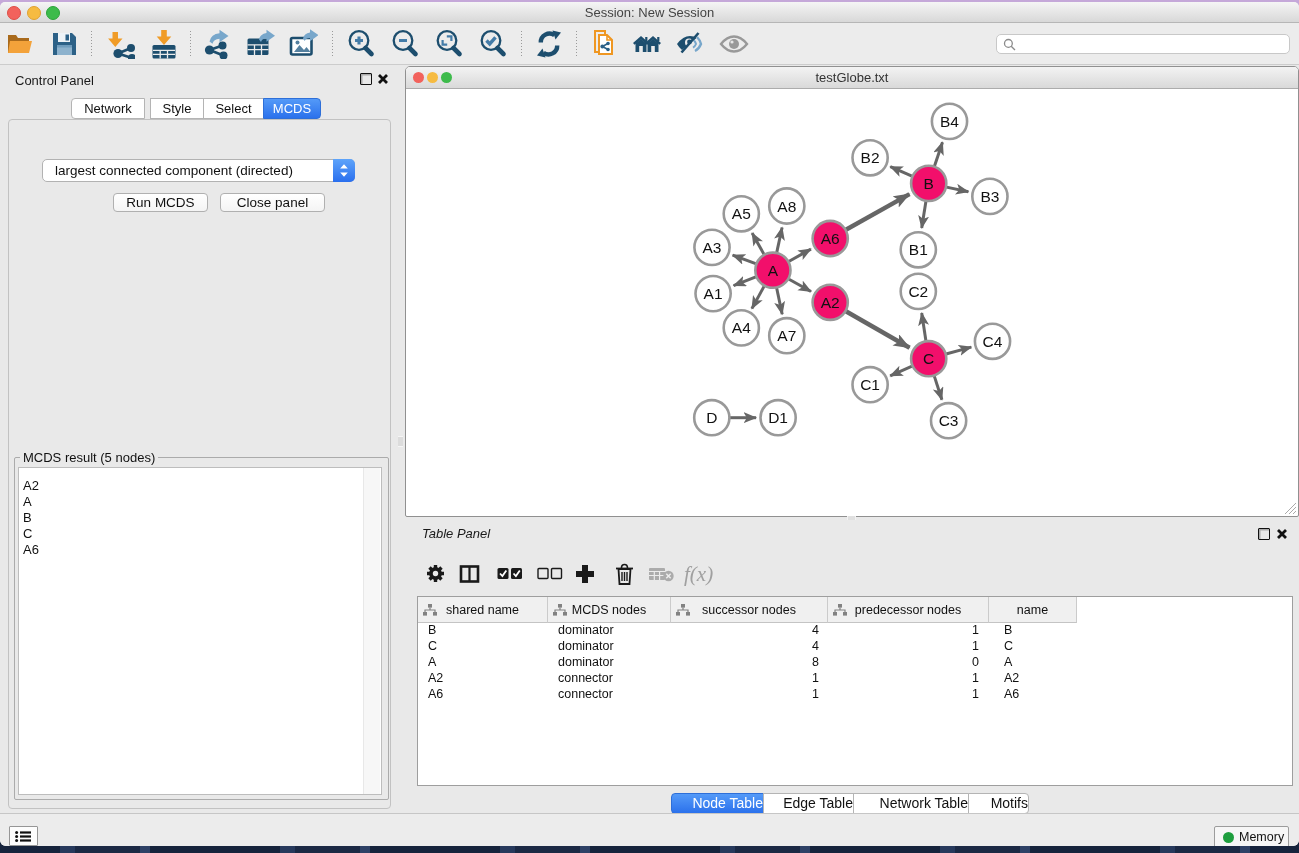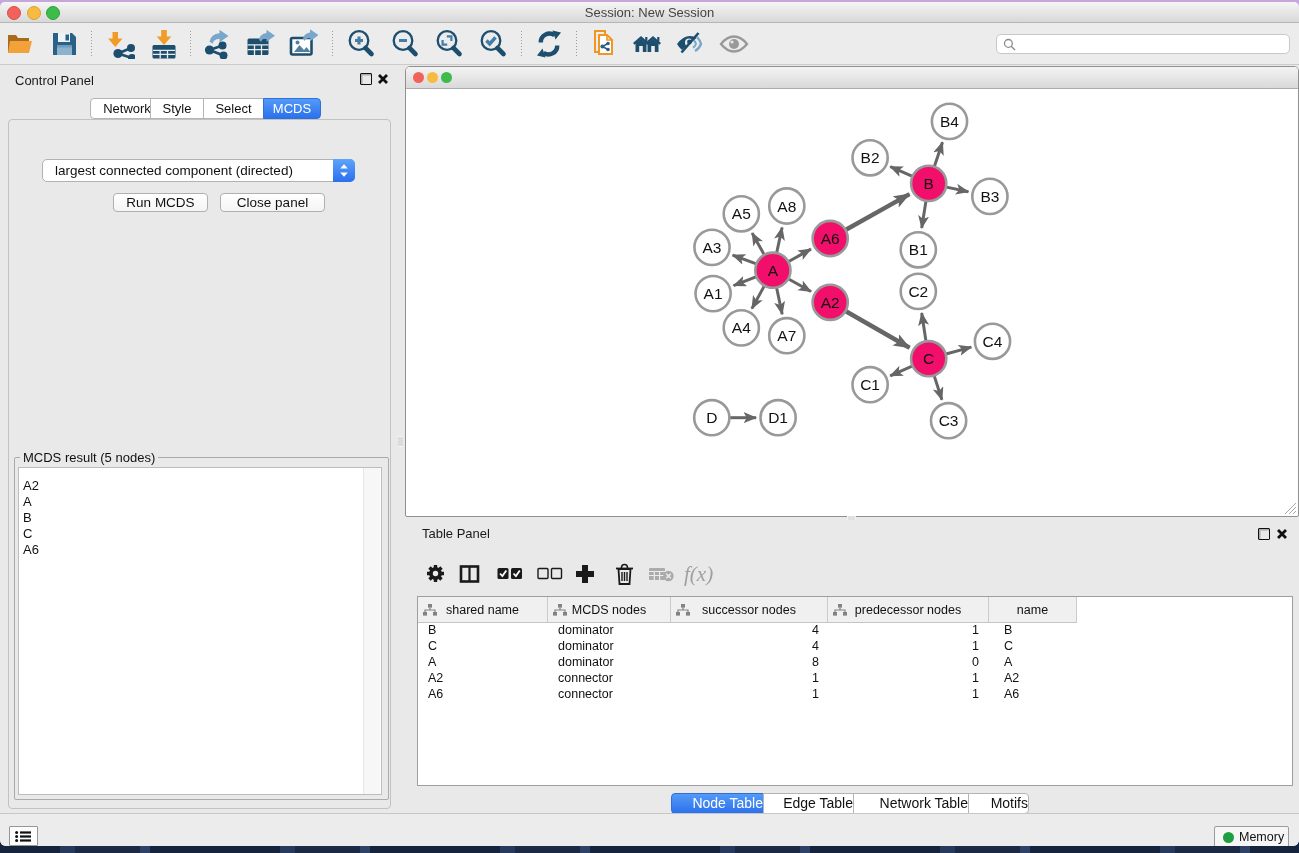--- a/index.html
+++ b/index.html
@@ -49,21 +49,21 @@
 #mcds-scroll{right:1px;top:0px;width:16px;height:326px;background:#f7f7f7;border-left:1px solid #e8e8e8;}
 .mitem{left:4px;font-size:13px;color:#111;}
 
 #netwin{left:405px;top:64px;width:892px;height:449px;background:#fff;
   border:1px solid #909090;border-radius:5px 5px 2px 2px;}
 #nw-title{left:0;top:0;width:100%;height:21px;background:linear-gradient(#f3f3f3,#d9d9d9);
   border-bottom:1px solid #acacac;border-radius:4px 4px 0 0;}
 .tl2{width:11px;height:11px;border-radius:50%;top:5px;}
 #nw-text{left:0;top:3px;width:100%;text-align:center;font-size:13px;color:#333;}
 
-#tp-title{left:422px;top:524px;font-size:13px;color:#1a1a1a;}
+#tp-title{left:422px;top:524px;font-size:13px;color:#1a1a1a;font-style:italic;}
 #tbl{left:417px;top:594px;width:874px;height:188px;background:#fff;border:1px solid #9e9e9e;}
 .th{top:0;height:25px;background:#f0f0f0;border-right:1px solid #cbcbcb;border-bottom:1px solid #c4c4c4;}
 .thlab{width:100%;text-align:center;top:6px;font-size:12.5px;color:#111;}
 .td{font-size:12.5px;color:#111;}
 
 .seg2{height:19px;background:#fff;border:1px solid #b4b4b4;
   font-size:14px;color:#111;text-align:right;line-height:19px;}
 
 #statusbar{left:0;top:811px;width:1299px;height:34px;background:#ececec;border-top:1px solid #c6c6c6;}
 #memorybtn{left:1214px;top:12px;width:73px;height:21px;background:#f6f6f6;
@@ -225,21 +225,21 @@
       </svg>
     </div>
   </div>
 
   <div class="abs" id="cp-title">Control Panel</div>
   <div class="abs panbtn-sq" style="left:360px;top:71px"></div>
   <svg class="abs" style="left:377px;top:71px" width="12" height="12" viewBox="0 0 12 12">
     <path d="M2 2 L10 10 M10 2 L2 10" stroke="#111" stroke-width="2.8"></path>
   </svg>
 
-  <div class="abs seg first" style="left:90px;top:96px;width:72px">Network</div>
+  <div class="abs seg first" style="left:71px;top:96px;width:72px">Network</div>
   <div class="abs seg" style="left:150px;top:96px;width:52px">Style</div>
   <div class="abs seg" style="left:203px;top:96px;width:59px">Select</div>
   <div class="abs seg last sel" style="left:263px;top:96px;width:56px">MCDS</div>
   <div class="abs" id="cp-box"></div>
   <div class="abs" id="combo"><span style="padding-left:12px">largest connected component (directed)</span>
     <div class="abs" id="combo-cap">
       <svg class="abs" style="left:6px;top:4px" width="10" height="15" viewBox="0 0 10 15">
         <path d="M1.2 5.5 L5 1.2 L8.8 5.5 z M1.2 9.5 L5 13.8 L8.8 9.5 z" fill="#fff"></path>
       </svg>
     </div>
@@ -257,20 +257,21 @@
       <div class="abs mitem" style="top:74px">A6</div>
     </div>
   </div>
   <div class="abs" id="legend">MCDS result (5 nodes)</div>
 
   <div class="abs" id="netwin">
     <div class="abs" id="nw-title">
       <div class="abs tl2" style="left:7px;background:#f2625c"></div>
       <div class="abs tl2" style="left:21px;background:#f6bb41"></div>
       <div class="abs tl2" style="left:35px;background:#3dbb4b"></div>
+      <div class="abs" id="nw-text">testGlobe.txt</div>
     </div>
     <svg class="abs" style="left:2px;top:21px" width="890" height="425" viewBox="1 0 890 425">
       <defs>
         <marker id="aa" markerUnits="userSpaceOnUse" markerWidth="16" markerHeight="13" refX="12.5" refY="5.5" orient="auto">
           <path d="M0 0 L13.5 5.5 L0 11 L3.2 5.5 z" fill="#666"></path>
         </marker>
         <marker id="ab" markerUnits="userSpaceOnUse" markerWidth="20" markerHeight="15" refX="16" refY="6.5" orient="auto">
           <path d="M0 0 L17 6.5 L0 13 L3.8 6.5 z" fill="#666"></path>
         </marker>
       </defs>

